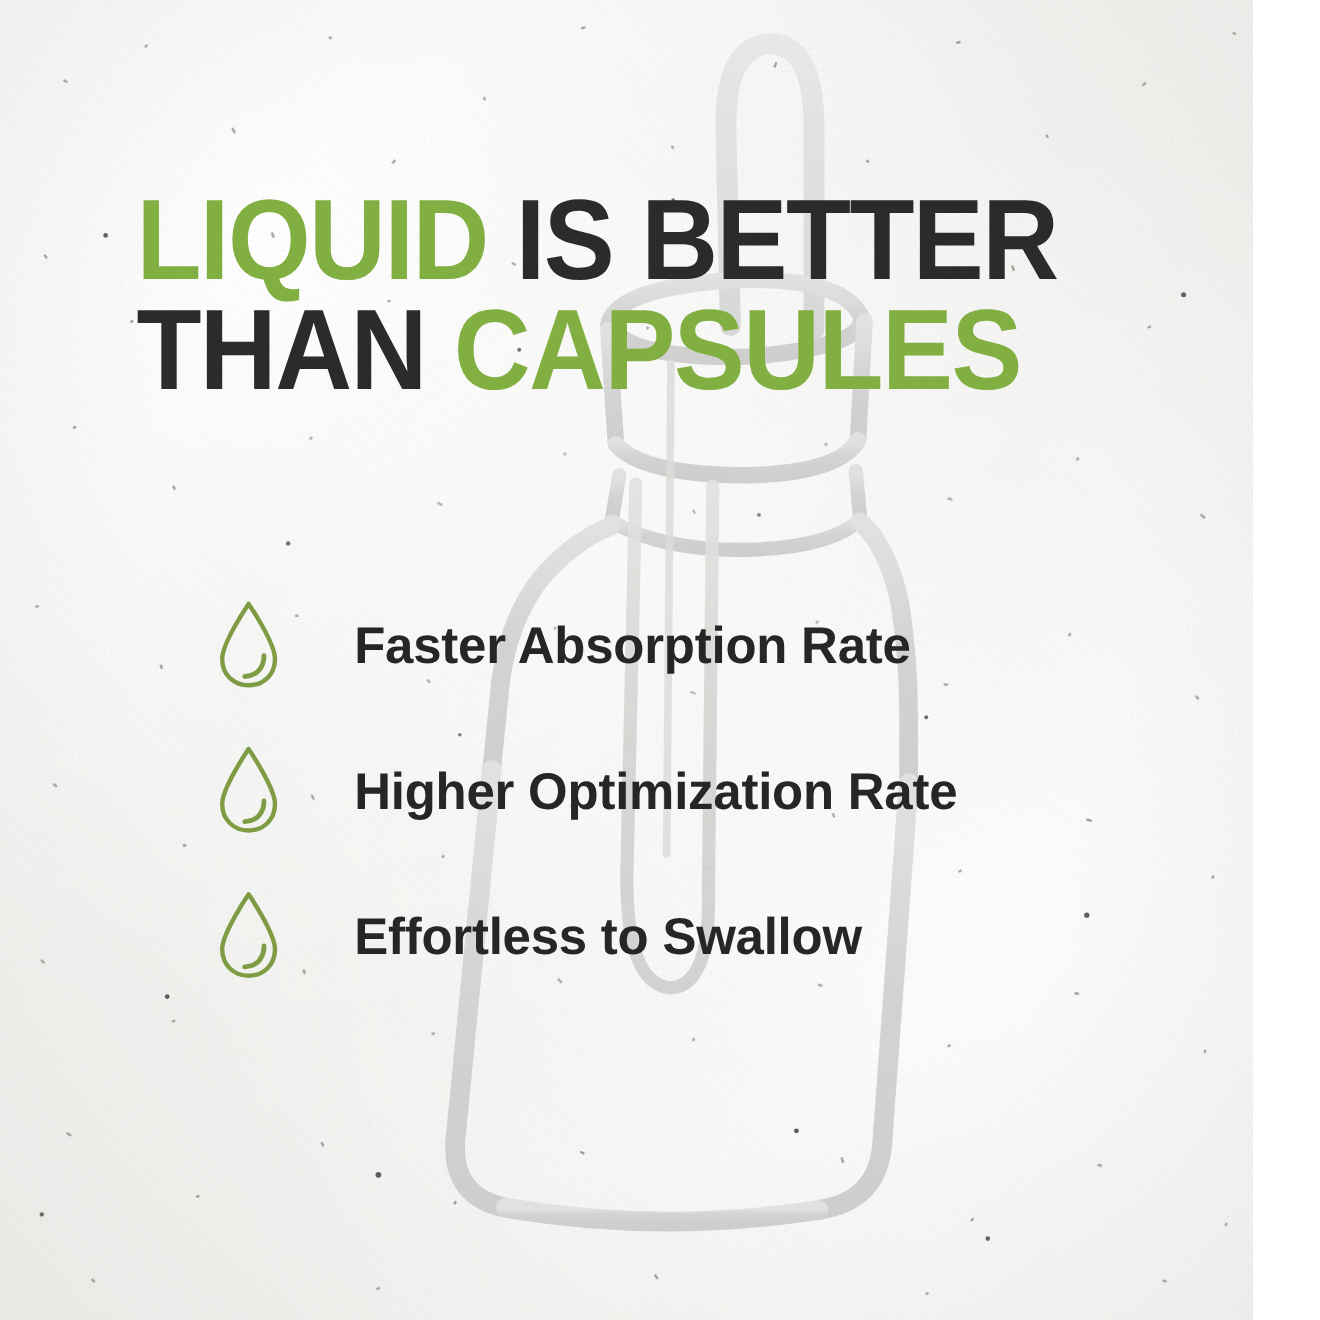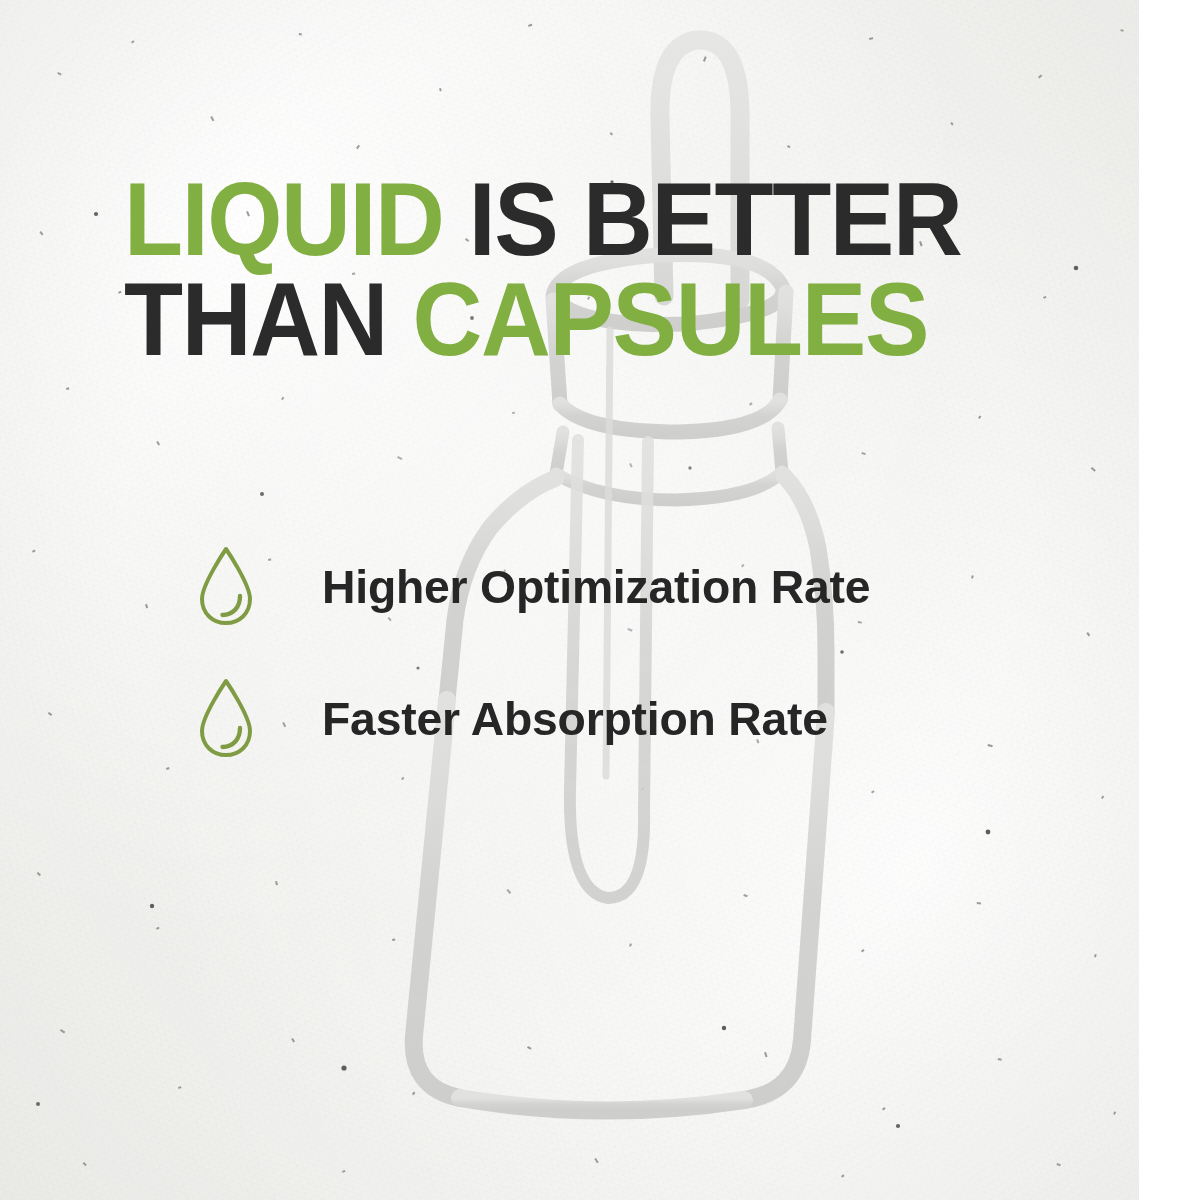--- a/index.html
+++ b/index.html
@@ -284,28 +284,35 @@
     <div class="headline-line"><span class="hl-dark">THAN </span><span class="hl-green">CAPSULES</span></div>
   </div>
 
   <div class="benefits">
 
     <div class="benefit-row">
       <svg class="drop-icon" viewBox="0 0 60 82" aria-hidden="true">
         <path d="M30 4 C30 4 54 39 54 54 C54 68.5 43.2 78 30 78 C16.8 78 6 68.5 6 54 C6 39 30 4 30 4 Z" fill="none" stroke="#7f9c45" stroke-width="4" stroke-linejoin="round"></path>
         <path d="M44 51 C44 62 37.5 69.5 26.5 70" fill="none" stroke="#7f9c45" stroke-width="4.4" stroke-linecap="round"></path>
       </svg>
-      <span class="benefit-label">Higher Optimization Rate</span>
+      <span class="benefit-label">Faster Absorption Rate</span>
     </div>
 
     <div class="benefit-row">
       <svg class="drop-icon" viewBox="0 0 60 82" aria-hidden="true">
         <path d="M30 4 C30 4 54 39 54 54 C54 68.5 43.2 78 30 78 C16.8 78 6 68.5 6 54 C6 39 30 4 30 4 Z" fill="none" stroke="#7f9c45" stroke-width="4" stroke-linejoin="round"></path>
         <path d="M44 51 C44 62 37.5 69.5 26.5 70" fill="none" stroke="#7f9c45" stroke-width="4.4" stroke-linecap="round"></path>
       </svg>
-      <span class="benefit-label">Faster Absorption Rate</span>
+      <span class="benefit-label">Higher Optimization Rate</span>
     </div>
 
 
+    <div class="benefit-row">
+      <svg class="drop-icon" viewBox="0 0 60 82" aria-hidden="true">
+        <path d="M30 4 C30 4 54 39 54 54 C54 68.5 43.2 78 30 78 C16.8 78 6 68.5 6 54 C6 39 30 4 30 4 Z" fill="none" stroke="#7f9c45" stroke-width="4" stroke-linejoin="round"></path>
+        <path d="M44 51 C44 62 37.5 69.5 26.5 70" fill="none" stroke="#7f9c45" stroke-width="4.4" stroke-linecap="round"></path>
+      </svg>
+      <span class="benefit-label">Effortless to Swallow</span>
+    </div>
 
   </div>
 
 </div>
 
 </body></html>

